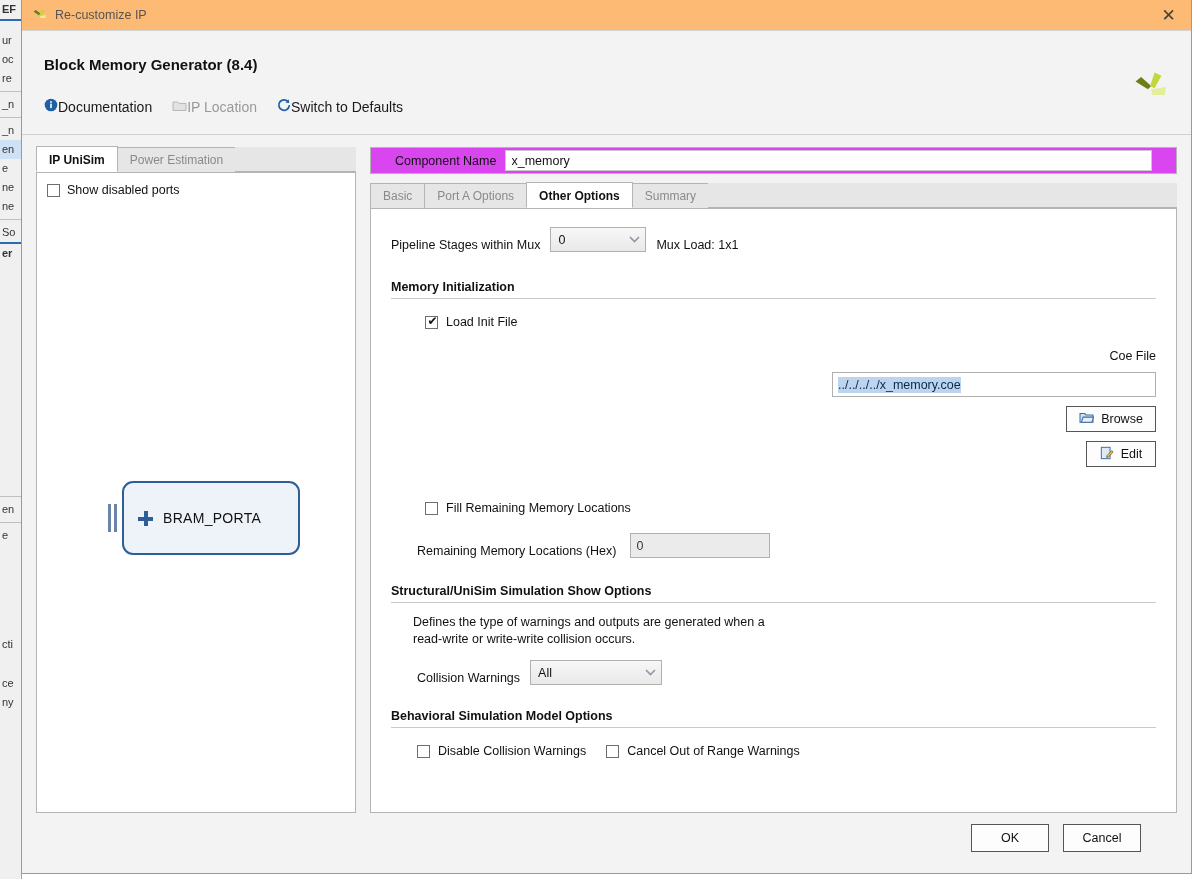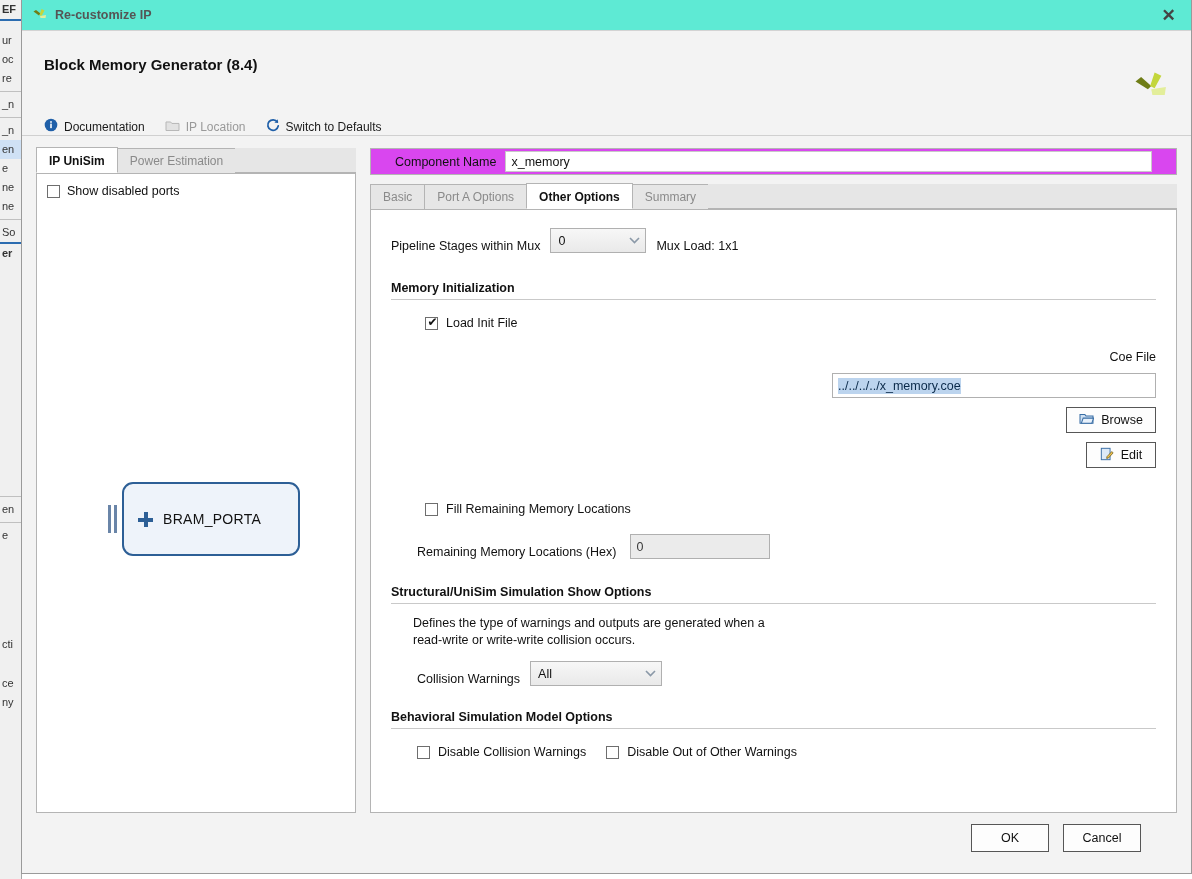--- a/index.html
+++ b/index.html
@@ -36,25 +36,24 @@
     position: absolute; left: 21px; top: 0;
     width: 1171px; height: 874px;
     background: #f3f3f3;
     border: 1px solid #9a9a9a;
     border-top: none;
     display: flex; flex-direction: column;
   }
 
   
   #titlebar {
-    height: 31px; background: #5eead4;
+    height: 31px; background: #fdba74;
     border-bottom: 1px solid #d3d3d3;
     display: flex; align-items: center;
     flex: 0 0 31px;
-    font-weight: bold;
   }
   #titlebar .tb-icon { margin-left: 9px; margin-right: 8px; display:flex; }
   #titlebar .tb-title { font-size: 12.5px; color: #555555; flex: 1; }
   #titlebar .tb-close {
     width: 45px; height: 30px;
     display: flex; align-items: center; justify-content: center;
     color: #444; font-size: 17px; cursor: pointer;
   }
 
   
@@ -67,22 +66,22 @@
   }
   #header .h-title {
     font-size: 15px; font-weight: bold; color: #111;
     padding-top: 25px;
   }
   #header .h-links {
     display: flex; align-items: center; gap: 20px;
     margin-top: 25px;
   }
   #header .h-link {
-    display: flex; align-items: center; gap: 6px;
-    font-size: 12px; color: #1a1a1a; cursor: pointer; margin-top: 20px;
+    display: flex; align-items: center; 
+    font-size: 14px; color: #1a1a1a; cursor: pointer;
   }
   #header .h-link.disabled { color: #999; cursor: default; }
   #header .h-logo { position: absolute; right: 24px; top: 38px; }
 
   
   #body {
     flex: 1; display: flex; padding: 12px 14px 0 14px; gap: 14px;
     min-height: 0;
   }
 
@@ -443,21 +442,21 @@
           </div>
 
           <div style="margin-top:24px;">
             <div class="section-hdr">Behavioral Simulation Model Options</div>
             <div class="section-rule"></div>
 
             <div class="row" style="margin-top:16px; margin-left:26px; gap:8px;">
               <span class="chk"></span>
               <span class="lbl">Disable Collision Warnings</span>
               <span class="chk" style="margin-left:12px;"></span>
-              <span class="lbl">Disable Out of Other Warnings</span>
+              <span class="lbl">Cancel Out of Range Warnings</span>
             </div>
           </div>
 
         </div>
       </div>
     </div>
   </div>
 
   <div id="footer">
     <div class="btn">OK</div>

